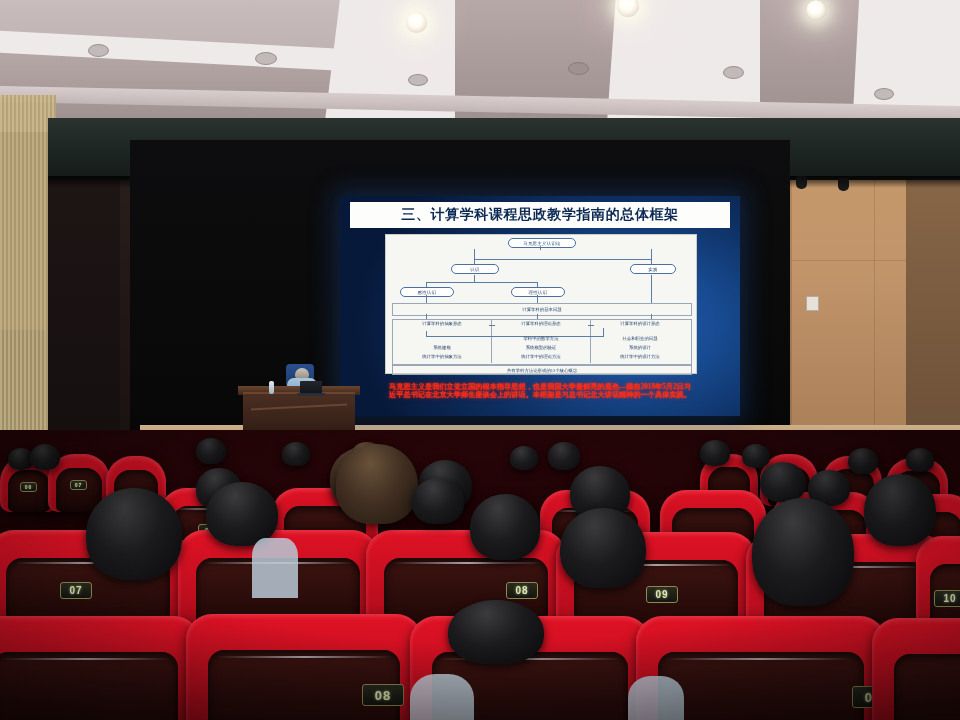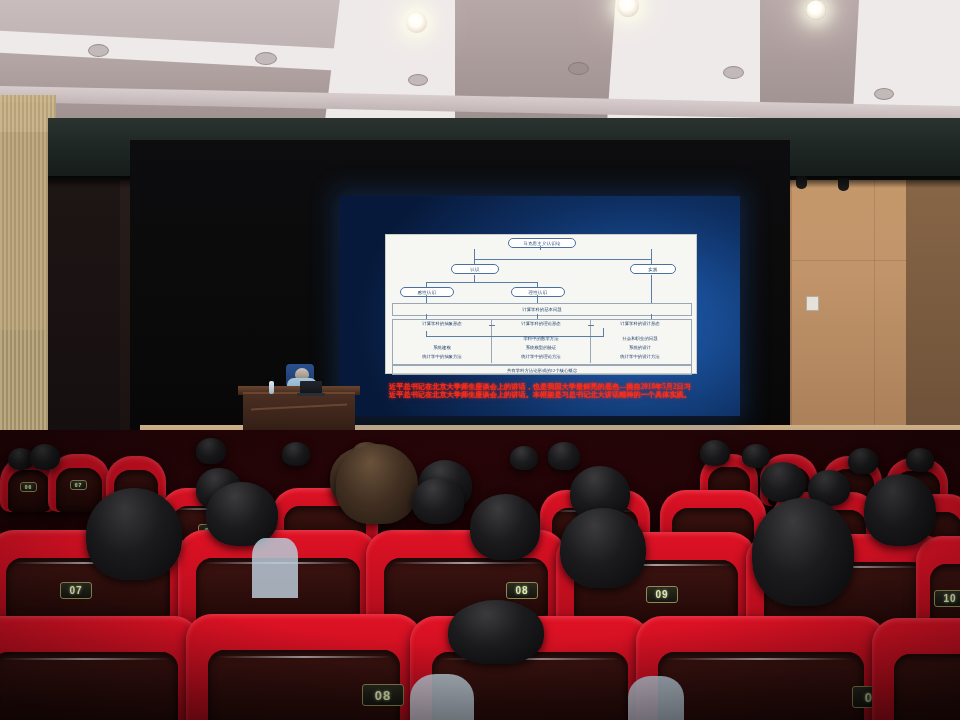--- a/index.html
+++ b/index.html
@@ -170,20 +170,23 @@
   <div class="spot" style="left:796px;top:176px;"></div>
   <div class="spot" style="left:838px;top:178px;"></div>
   <div class="spot" style="left:318px;top:174px;"></div>
 
   <div class="backdrop"></div>
   <div class="stage-floor"></div>
   <div class="stage-front"></div>
 
   <div class="screen">
 
+    <div class="screen-title">
+      <span>三、计算学科课程思政教学指南的总体框架</span>
+    </div>
 
     <div class="diagram">
 
       <div class="dg-node dg-oval" style="left:122px;top:3px;width:66px;">马克思主义认识论</div>
 
       <div class="dg-line" style="left:88px;top:14px;width:1px;height:10px;"></div>
       <div class="dg-line" style="left:88px;top:24px;width:178px;height:1px;"></div>
       <div class="dg-line" style="left:265px;top:14px;width:1px;height:10px;"></div>
       <div class="dg-line" style="left:154px;top:11px;width:1px;height:4px;"></div>
       <div class="dg-line" style="left:88px;top:24px;width:1px;height:6px;"></div>
@@ -235,21 +238,21 @@
       <div class="dg-txt" style="left:208px;top:101px;width:92px;">社会和职业的问题</div>
       <div class="dg-txt" style="left:208px;top:110px;width:92px;">系统的设计</div>
       <div class="dg-txt" style="left:208px;top:119px;width:92px;">统计学中的设计方法</div>
 
       <div class="dg-cell" style="left:6px;top:130px;width:298px;height:8px;display:flex;align-items:center;justify-content:center;">
         <span class="dg-txt" style="position:static;">共有学科方法论形成的12个核心概念</span>
       </div>
     </div>
 
     <div class="redbar">
-      <span>近平总书记在北京大学师生座谈会上的讲话，也是我国大学最鲜亮的底色—摘自2018年5月2日习</span>
+      <span>马克思主义是我们立党立国的根本指导思想，也是我国大学最鲜亮的底色—摘自2018年5月2日习</span>
       <span>近平总书记在北京大学师生座谈会上的讲话。本框架是习总书记北大讲话精神的一个具体实践。</span>
     </div>
   </div>
 
   <div class="speaker-chair"></div>
   <div class="speaker-head"></div>
   <div class="speaker-body"></div>
   <div class="desk-top"></div>
   <div class="podium"></div>
   <div class="laptop"></div>

